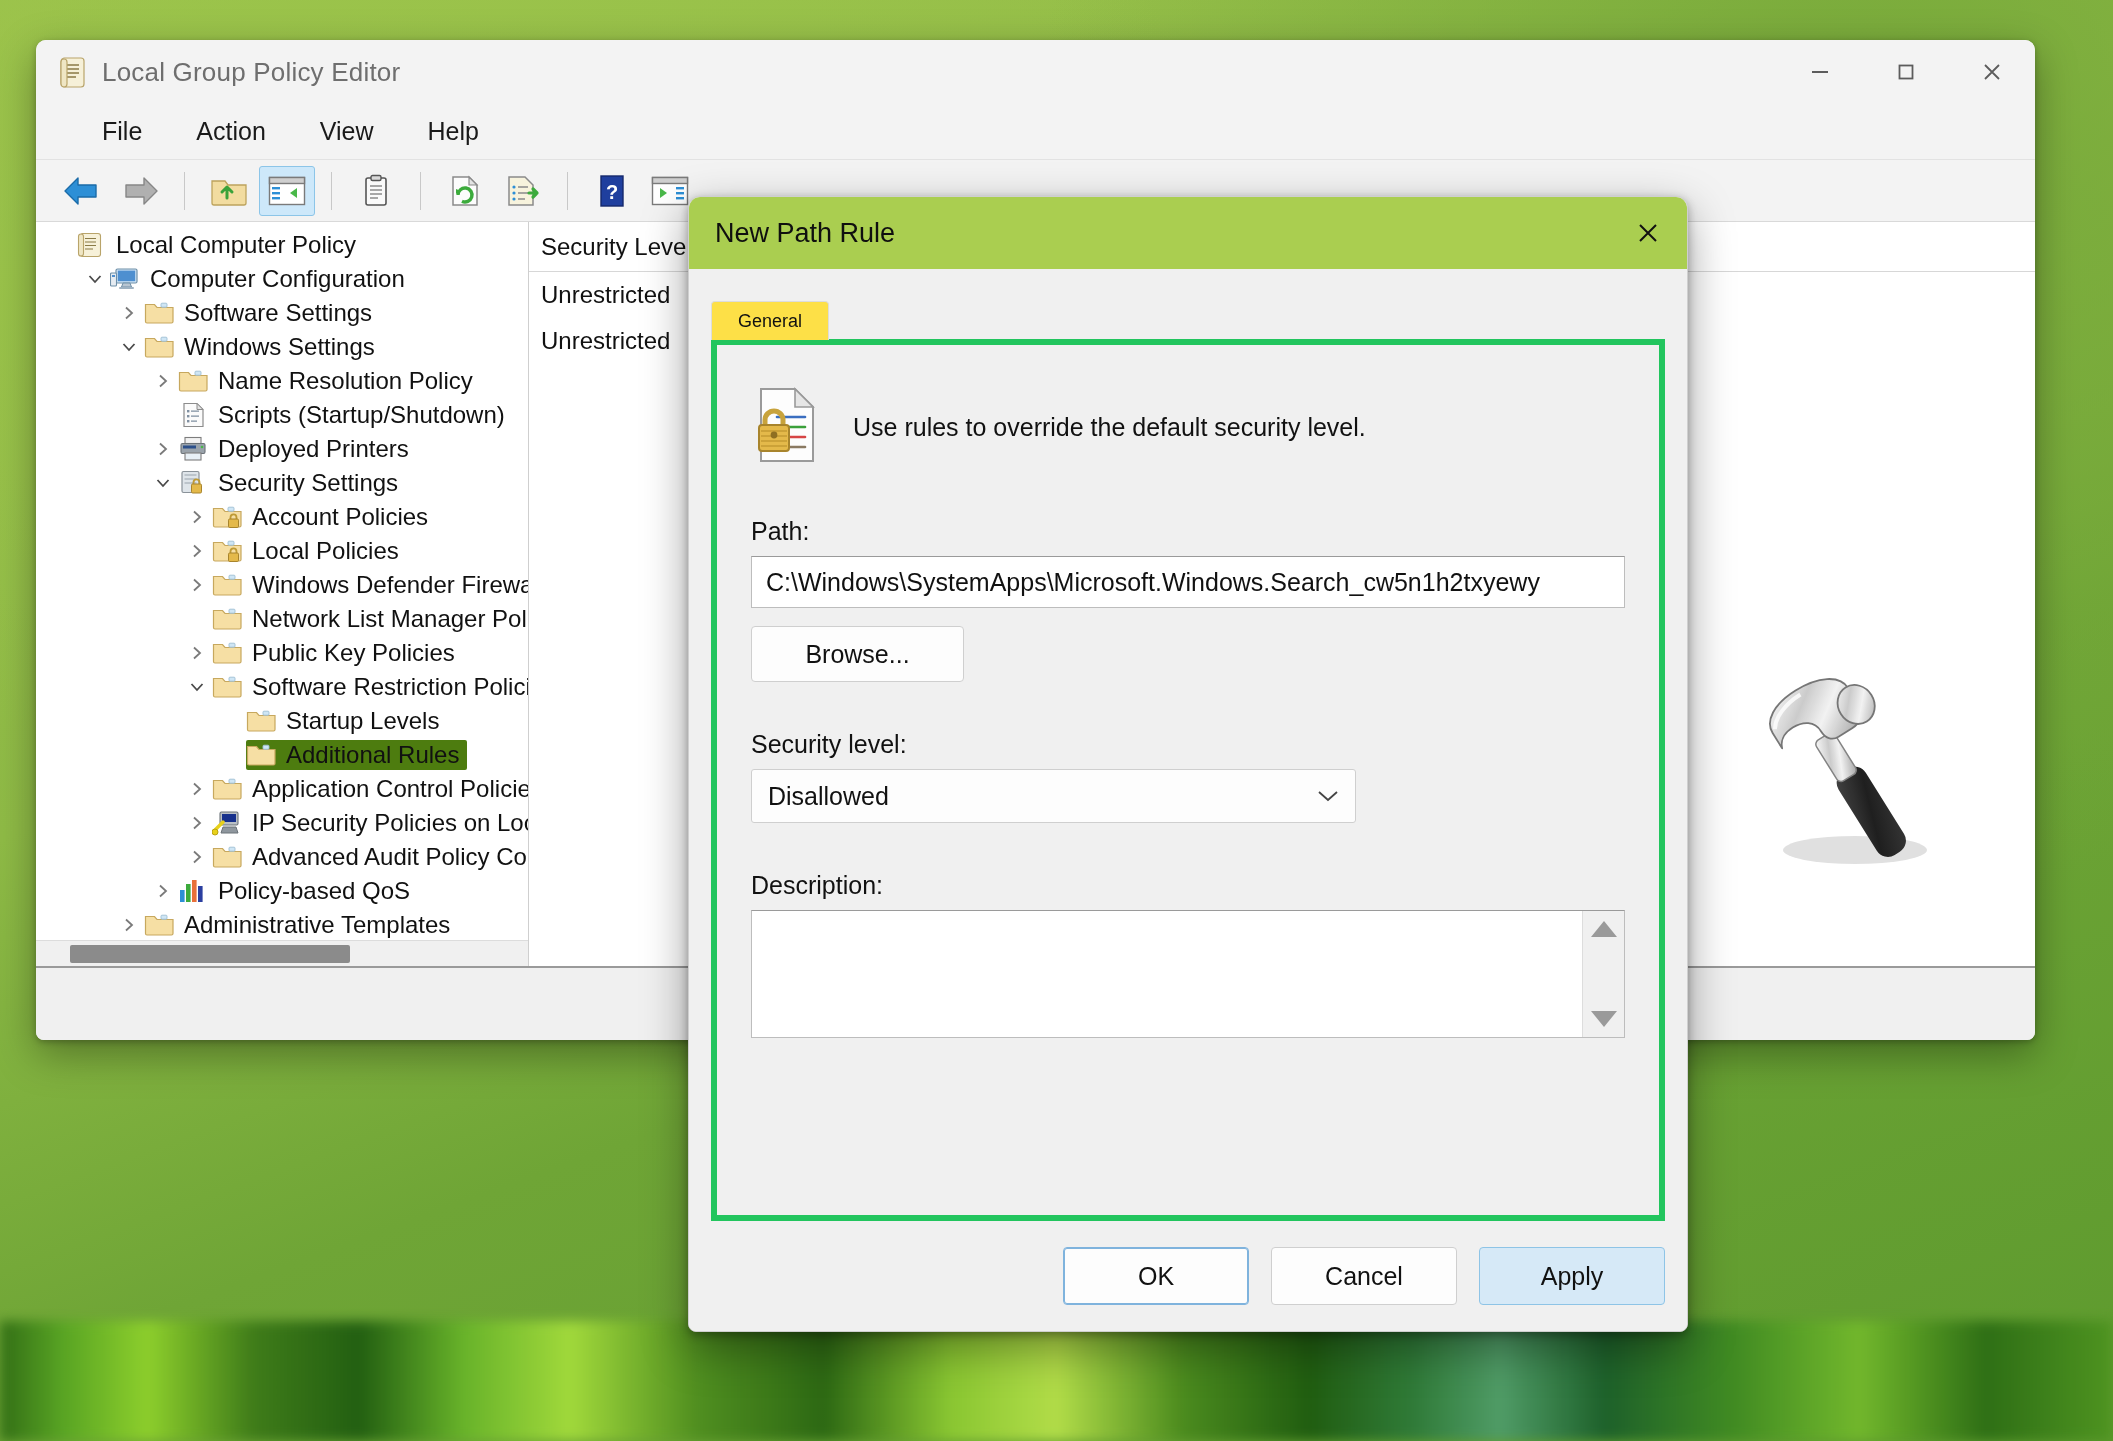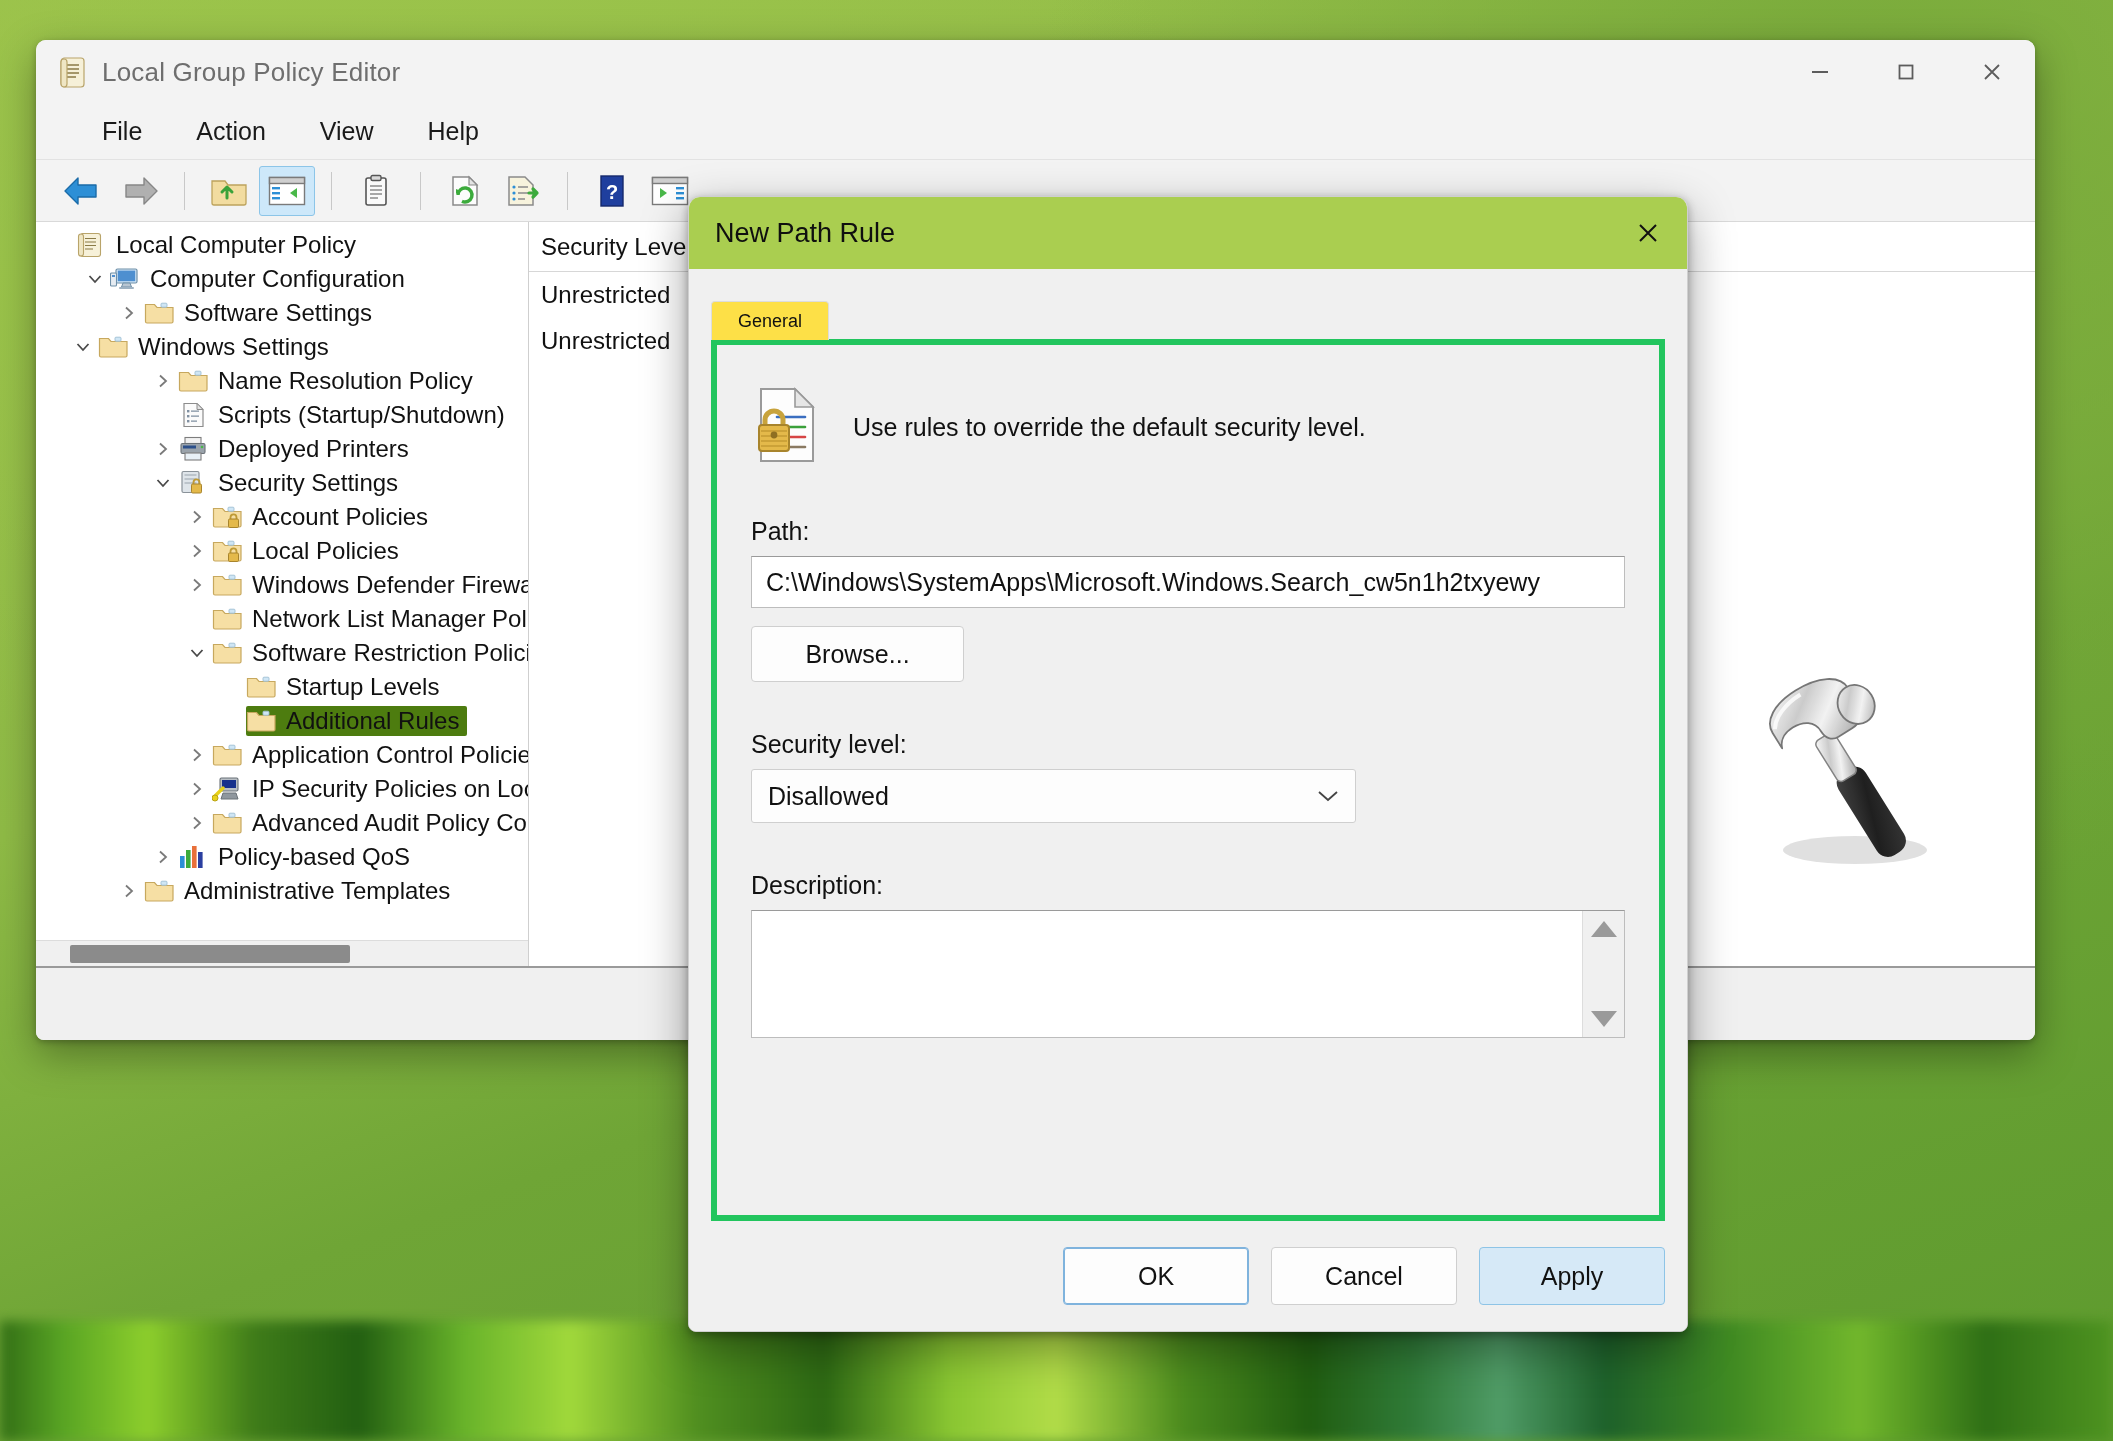--- a/index.html
+++ b/index.html
@@ -403,21 +403,21 @@
               </svg>
             </span>
             <span class="tree-label-wrap">
               <span class="tico"><svg width="30" height="26" viewBox="0 0 30 26">
                   <path d="M1.5 4.5h9l2.5 3h16v14a1.5 1.5 0 0 1-1.5 1.5H3A1.5 1.5 0 0 1 1.5 21.5z" fill="#f6dfa4" stroke="#c7a85e" stroke-width="1.2"></path>
                   <rect x="17" y="3.2" width="6" height="4" rx="1" fill="#cfe6f5" stroke="#9fbfd4" stroke-width=".9"></rect>
                 </svg></span>
               <span class="tlabel">Software Settings</span>
             </span>
           </div>
-          <div class="tree-row" style="padding-left: 32px;">
+          <div class="tree-row" style="padding-left: 78px;">
             <span class="chev">
               <svg width="18" height="18" viewBox="0 0 18 18">
                 <path d="M3.5 6l5.5 6 5.5-6" fill="none" stroke="#4a4a4a" stroke-width="1.8"></path>
               </svg>
             </span>
             <span class="tree-label-wrap">
               <span class="tico"><svg width="30" height="26" viewBox="0 0 30 26">
                   <path d="M1.5 4.5h9l2.5 3h16v14a1.5 1.5 0 0 1-1.5 1.5H3A1.5 1.5 0 0 1 1.5 21.5z" fill="#f6dfa4" stroke="#c7a85e" stroke-width="1.2"></path>
                   <rect x="17" y="3.2" width="6" height="4" rx="1" fill="#cfe6f5" stroke="#9fbfd4" stroke-width=".9"></rect>
                 </svg></span>
@@ -544,20 +544,34 @@
             </span>
           </div>
           <div class="tree-row" style="padding-left: 146px;">
             <span class="chev"></span>
             <span class="tree-label-wrap">
               <span class="tico"><svg width="30" height="26" viewBox="0 0 30 26">
                   <path d="M1.5 4.5h9l2.5 3h16v14a1.5 1.5 0 0 1-1.5 1.5H3A1.5 1.5 0 0 1 1.5 21.5z" fill="#f6dfa4" stroke="#c7a85e" stroke-width="1.2"></path>
                   <rect x="17" y="3.2" width="6" height="4" rx="1" fill="#cfe6f5" stroke="#9fbfd4" stroke-width=".9"></rect>
                 </svg></span>
               <span class="tlabel">Network List Manager Policie</span>
+            </span>
+          </div>
+          <div class="tree-row" style="padding-left: 146px;">
+            <span class="chev">
+              <svg width="18" height="18" viewBox="0 0 18 18">
+                <path d="M6 3.5l6 5.5-6 5.5" fill="none" stroke="#7a7a7a" stroke-width="1.8"></path>
+              </svg>
+            </span>
+            <span class="tree-label-wrap">
+              <span class="tico"><svg width="30" height="26" viewBox="0 0 30 26">
+                  <path d="M1.5 4.5h9l2.5 3h16v14a1.5 1.5 0 0 1-1.5 1.5H3A1.5 1.5 0 0 1 1.5 21.5z" fill="#f6dfa4" stroke="#c7a85e" stroke-width="1.2"></path>
+                  <rect x="17" y="3.2" width="6" height="4" rx="1" fill="#cfe6f5" stroke="#9fbfd4" stroke-width=".9"></rect>
+                </svg></span>
+              <span class="tlabel">Public Key Policies</span>
             </span>
           </div>
           <div class="tree-row" style="padding-left: 146px;">
             <span class="chev">
               <svg width="18" height="18" viewBox="0 0 18 18">
                 <path d="M3.5 6l5.5 6 5.5-6" fill="none" stroke="#4a4a4a" stroke-width="1.8"></path>
               </svg>
             </span>
             <span class="tree-label-wrap">
               <span class="tico"><svg width="30" height="26" viewBox="0 0 30 26">

